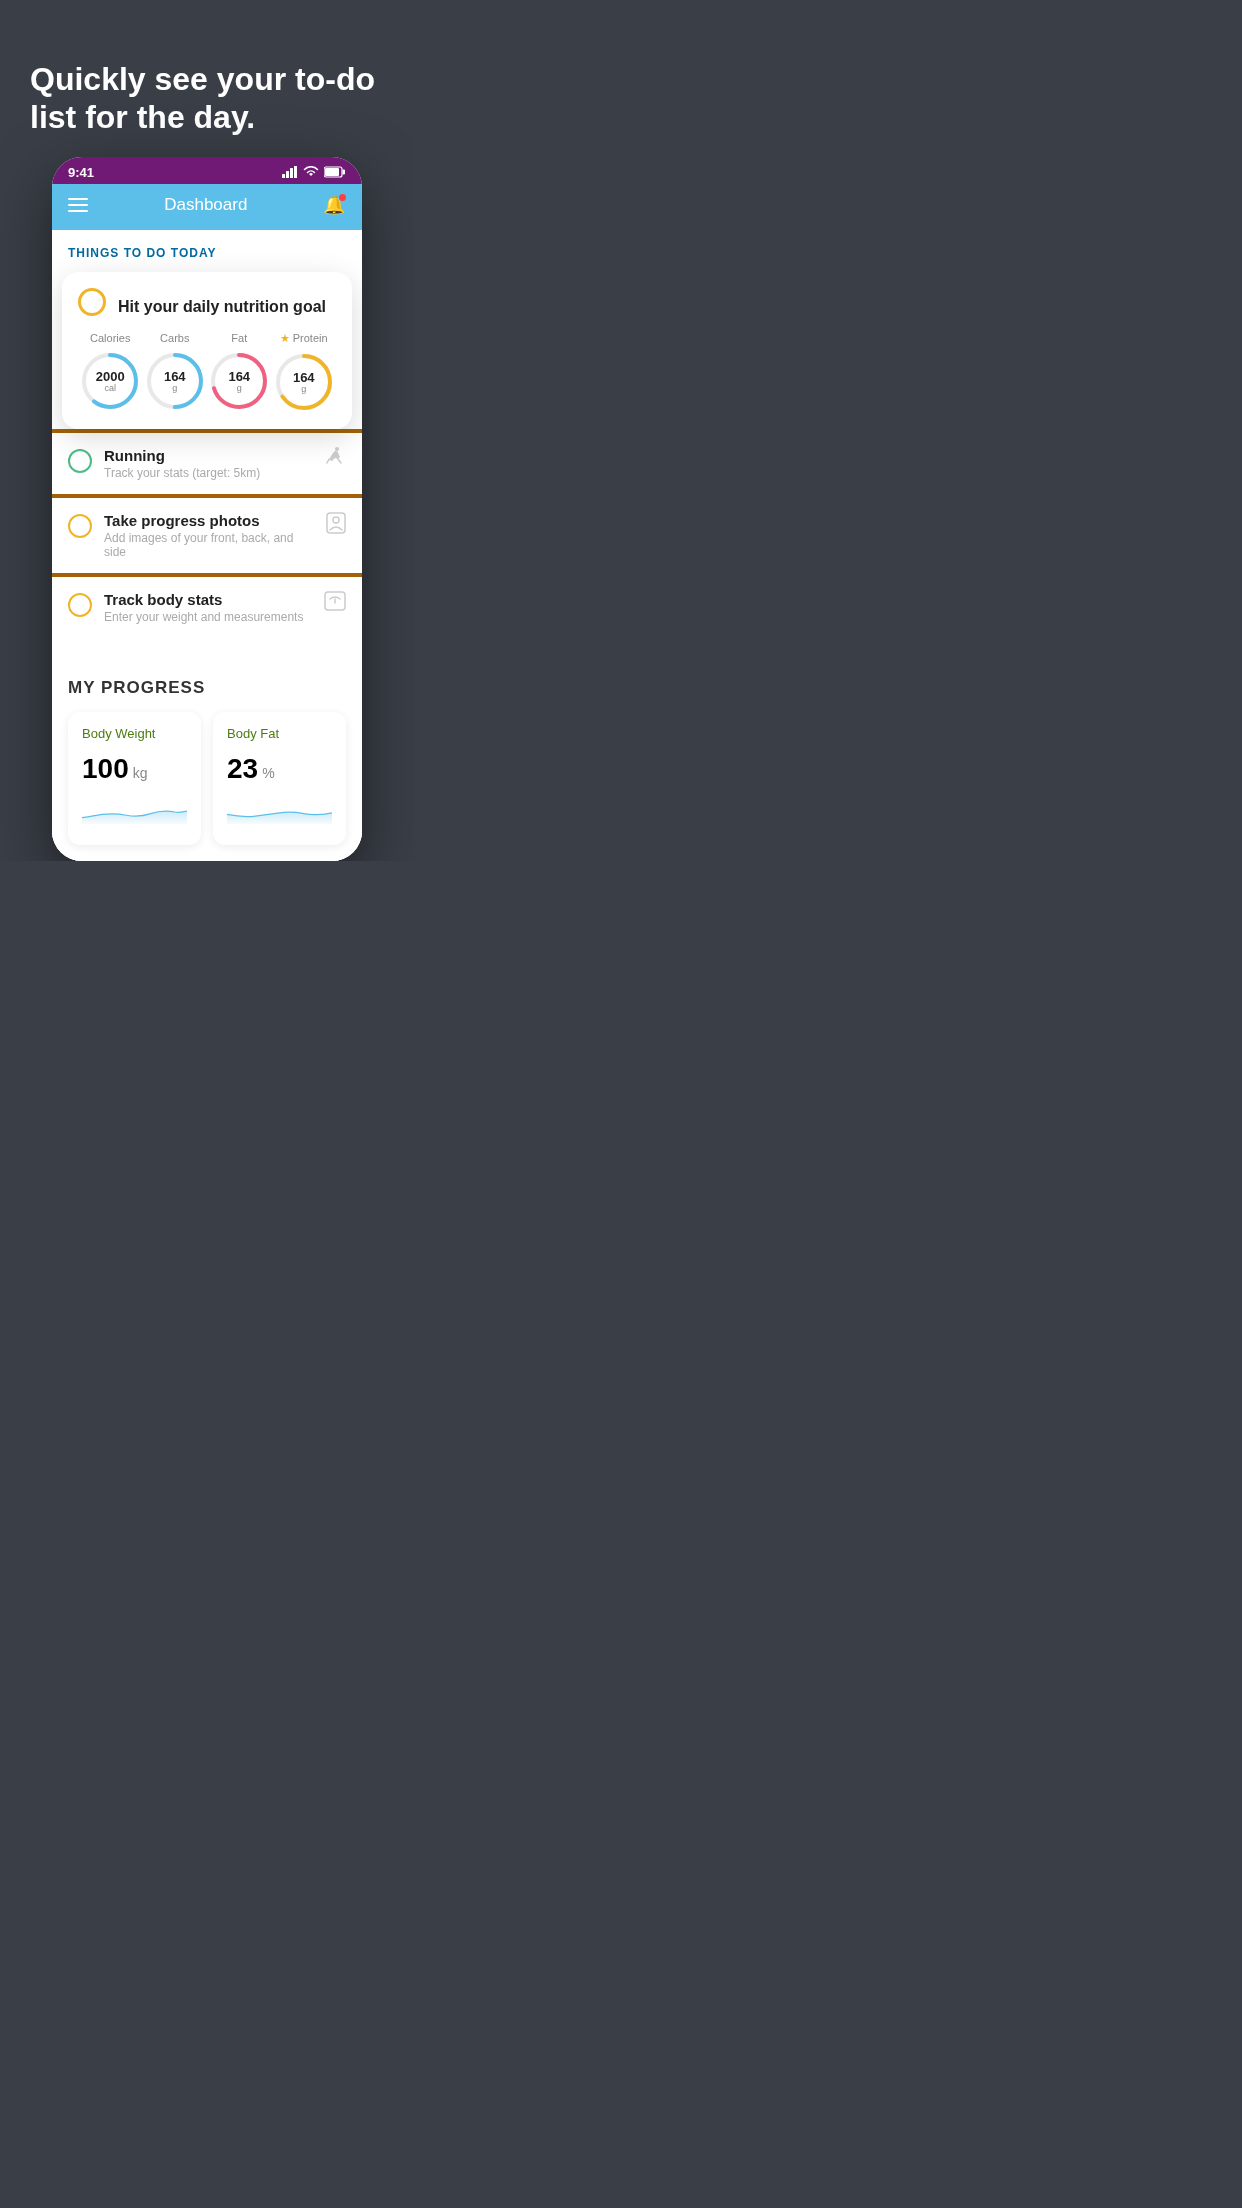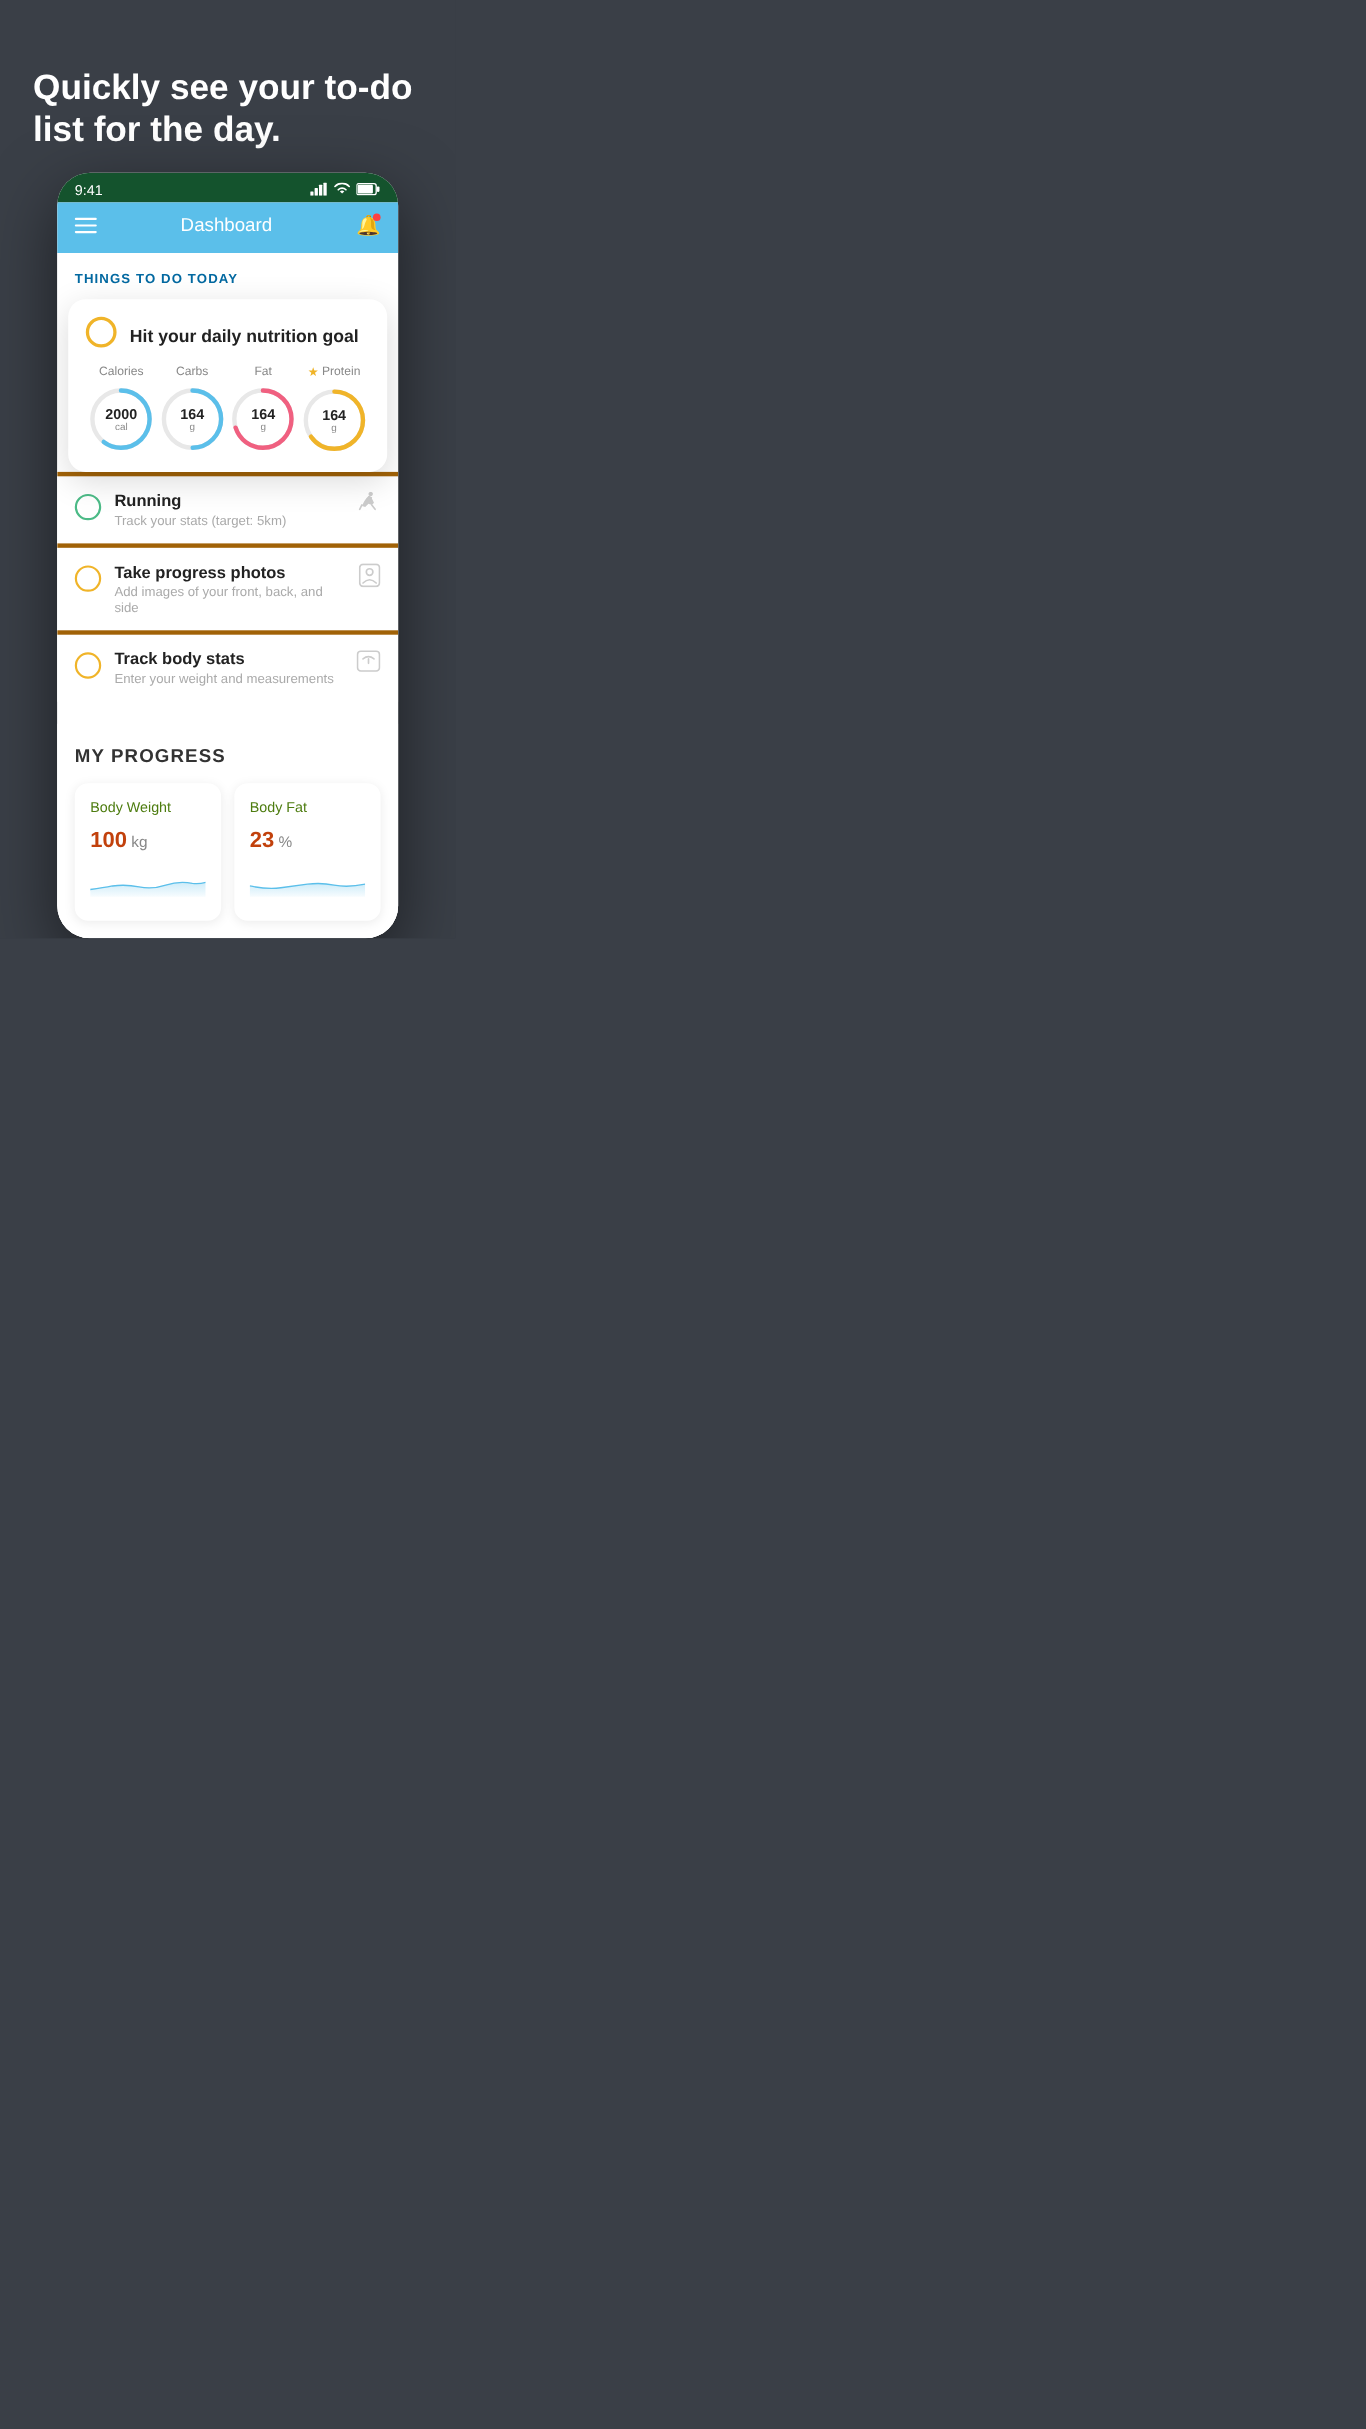--- a/index.html
+++ b/index.html
@@ -36,28 +36,28 @@
       margin: 0 auto;
       background: #f5f5f5;
       border-radius: 30px;
       overflow: hidden;
       box-shadow: 0 20px 60px rgba(0,0,0,0.5);
       position: relative;
     }
 
     
     .status-bar {
-      background: #14532d;
+      background: #701a75;
       display: flex;
       justify-content: space-between;
       align-items: center;
       padding: 8px 16px 4px;
       color: white;
       font-size: 13px;
-      font-weight: 400;
+      font-weight: 700;
     }
     .status-icons {
       display: flex;
       align-items: center;
       gap: 5px;
     }
 
     
     .nav-bar {
       background: #5bbfea;
@@ -271,23 +271,23 @@
       color: #4d7c0f;
       margin-bottom: 12px;
     }
     .progress-value {
       display: flex;
       align-items: baseline;
       gap: 4px;
       margin-bottom: 12px;
     }
     .progress-number {
-      font-size: 20px;
+      font-size: 28px;
       font-weight: 700;
-      color: #c2410c;
+      color: #000000;
     }
     .progress-unit {
       font-size: 14px;
       color: #888;
     }
     .mini-chart {
       width: 100%;
       height: 30px;
     }
   </style>

